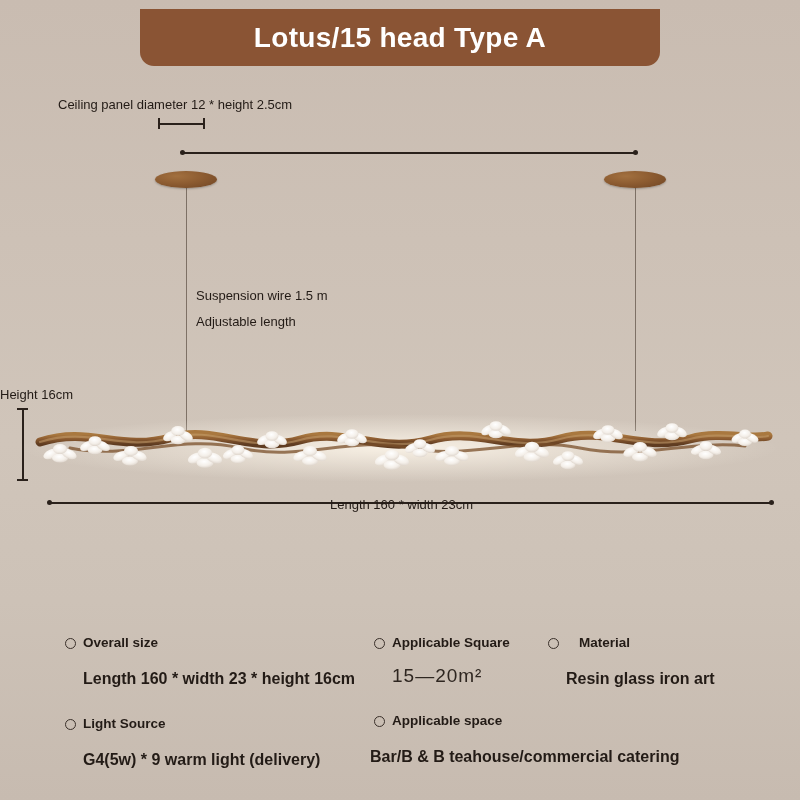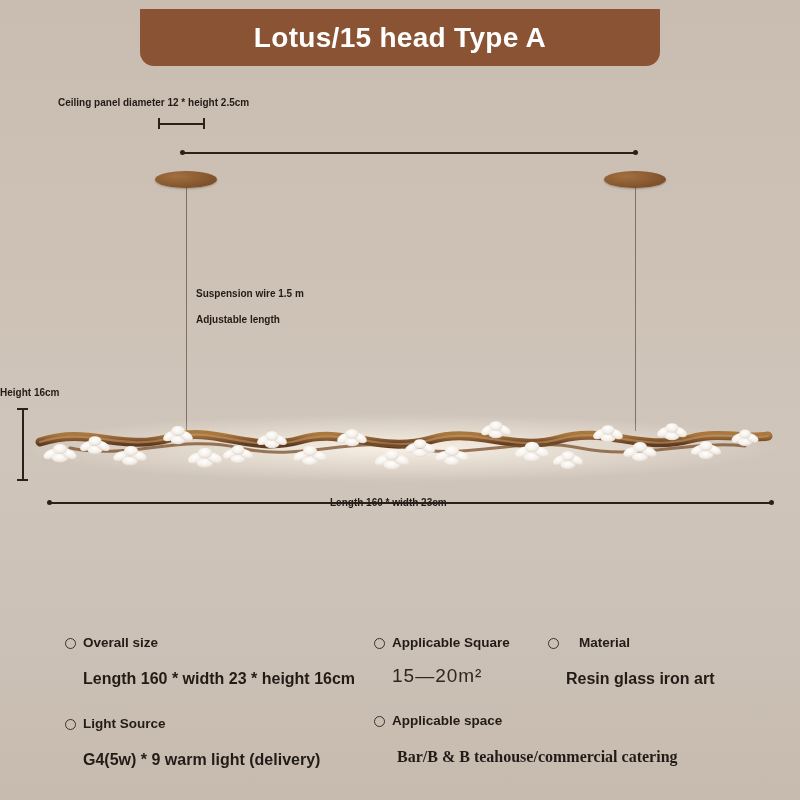--- a/index.html
+++ b/index.html
@@ -37,22 +37,22 @@
   #title-banner .t {
     color: #ffffff;
     font-size: 28px;
     font-weight: bold;
     letter-spacing: 0.3px;
   }
   
   .anno {
     position: absolute;
     color: #231b16;
-    font-size: 10px;
-    font-weight: bold;
+    font-size: 13px;
+    font-weight: normal;
     white-space: nowrap;
   }
   
   .dimline {
     position: absolute;
     background: #2a211b;
     height: 1.5px;
   }
   .dimline.vert {
     width: 1.5px;
@@ -320,20 +320,20 @@
     <div class="bullet" style="left:65px; top:99px;"></div>
     <div class="spec-head" style="left:83px; top:96px;">Light Source</div>
     <div class="spec-val" style="left:83px; top:131px;">G4(5w) * 9 warm light (delivery)</div>
 
     <div class="bullet" style="left:374px; top:18px;"></div>
     <div class="spec-head" style="left:392px; top:15px;">Applicable Square</div>
     <div class="spec-val big" style="left:392px; top:45px;">15—20m²</div>
 
     <div class="bullet" style="left:374px; top:96px;"></div>
     <div class="spec-head" style="left:392px; top:93px;">Applicable space</div>
-    <div class="spec-val" style="left:397px; top:128px;font-family:Liberation Serif, serif;">Bar/B &amp; B teahouse/commercial catering</div>
+    <div class="spec-val" style="left:370px; top:128px;">Bar/B &amp; B teahouse/commercial catering</div>
 
     <div class="bullet" style="left:548px; top:18px;"></div>
     <div class="spec-head" style="left:566px; top:15px;padding-left:13px;">Material</div>
     <div class="spec-val" style="left:566px; top:50px;">Resin glass iron art</div>
   </div>
 
 </div>
 
 </body></html>

